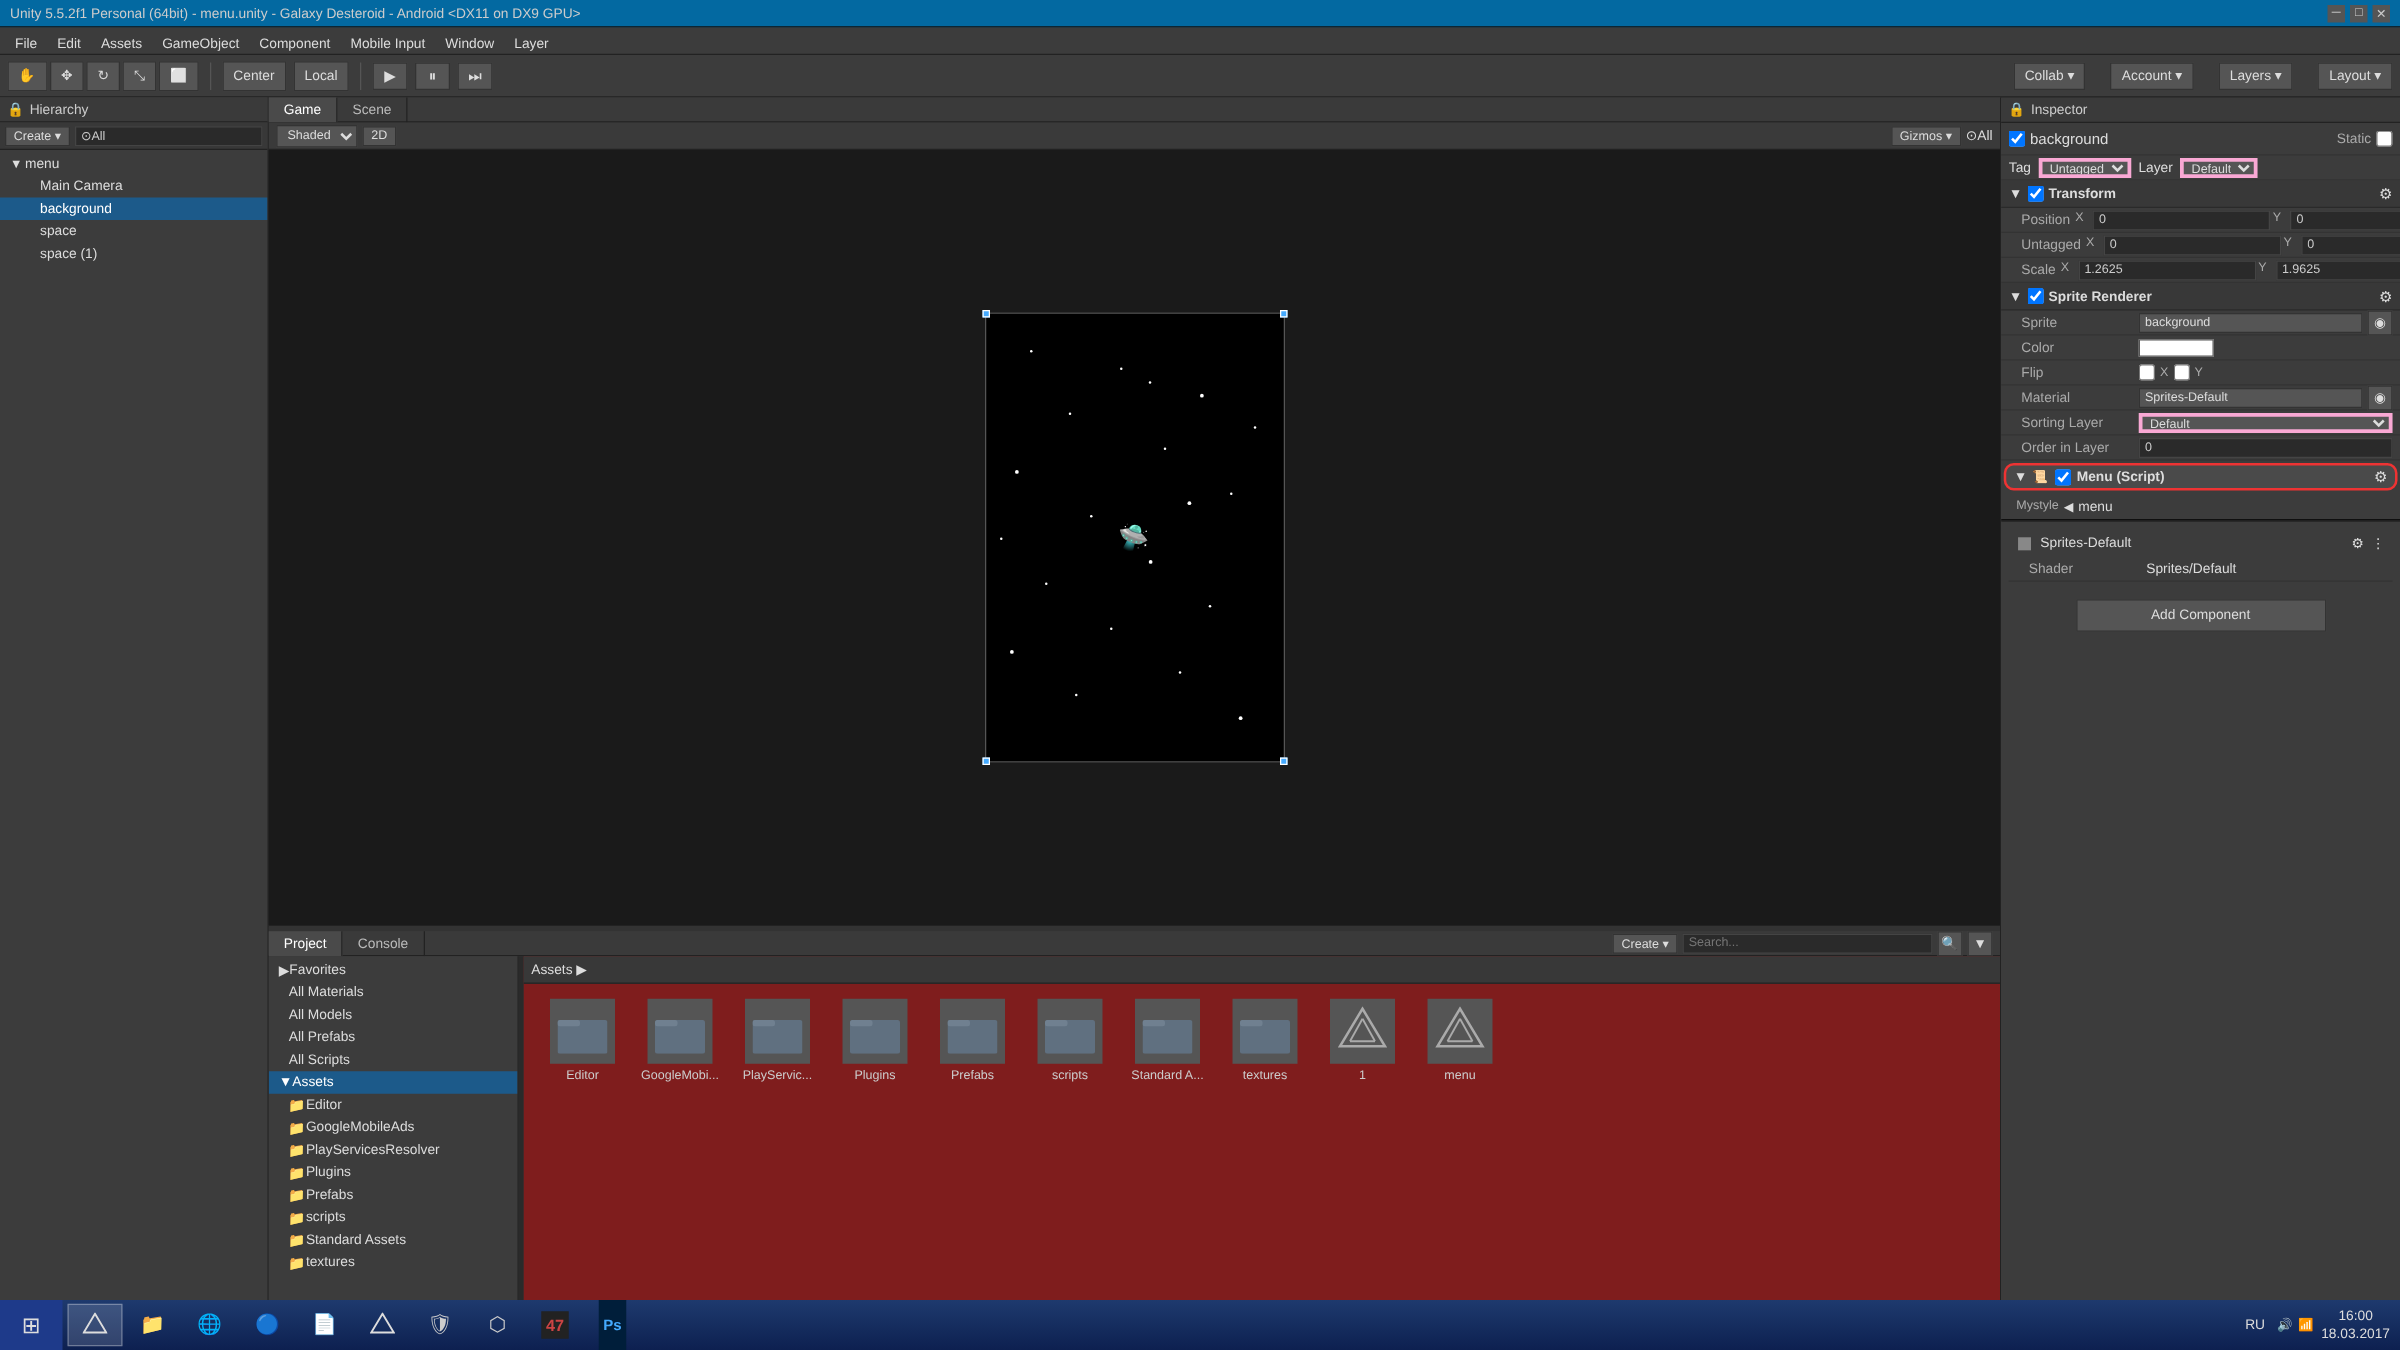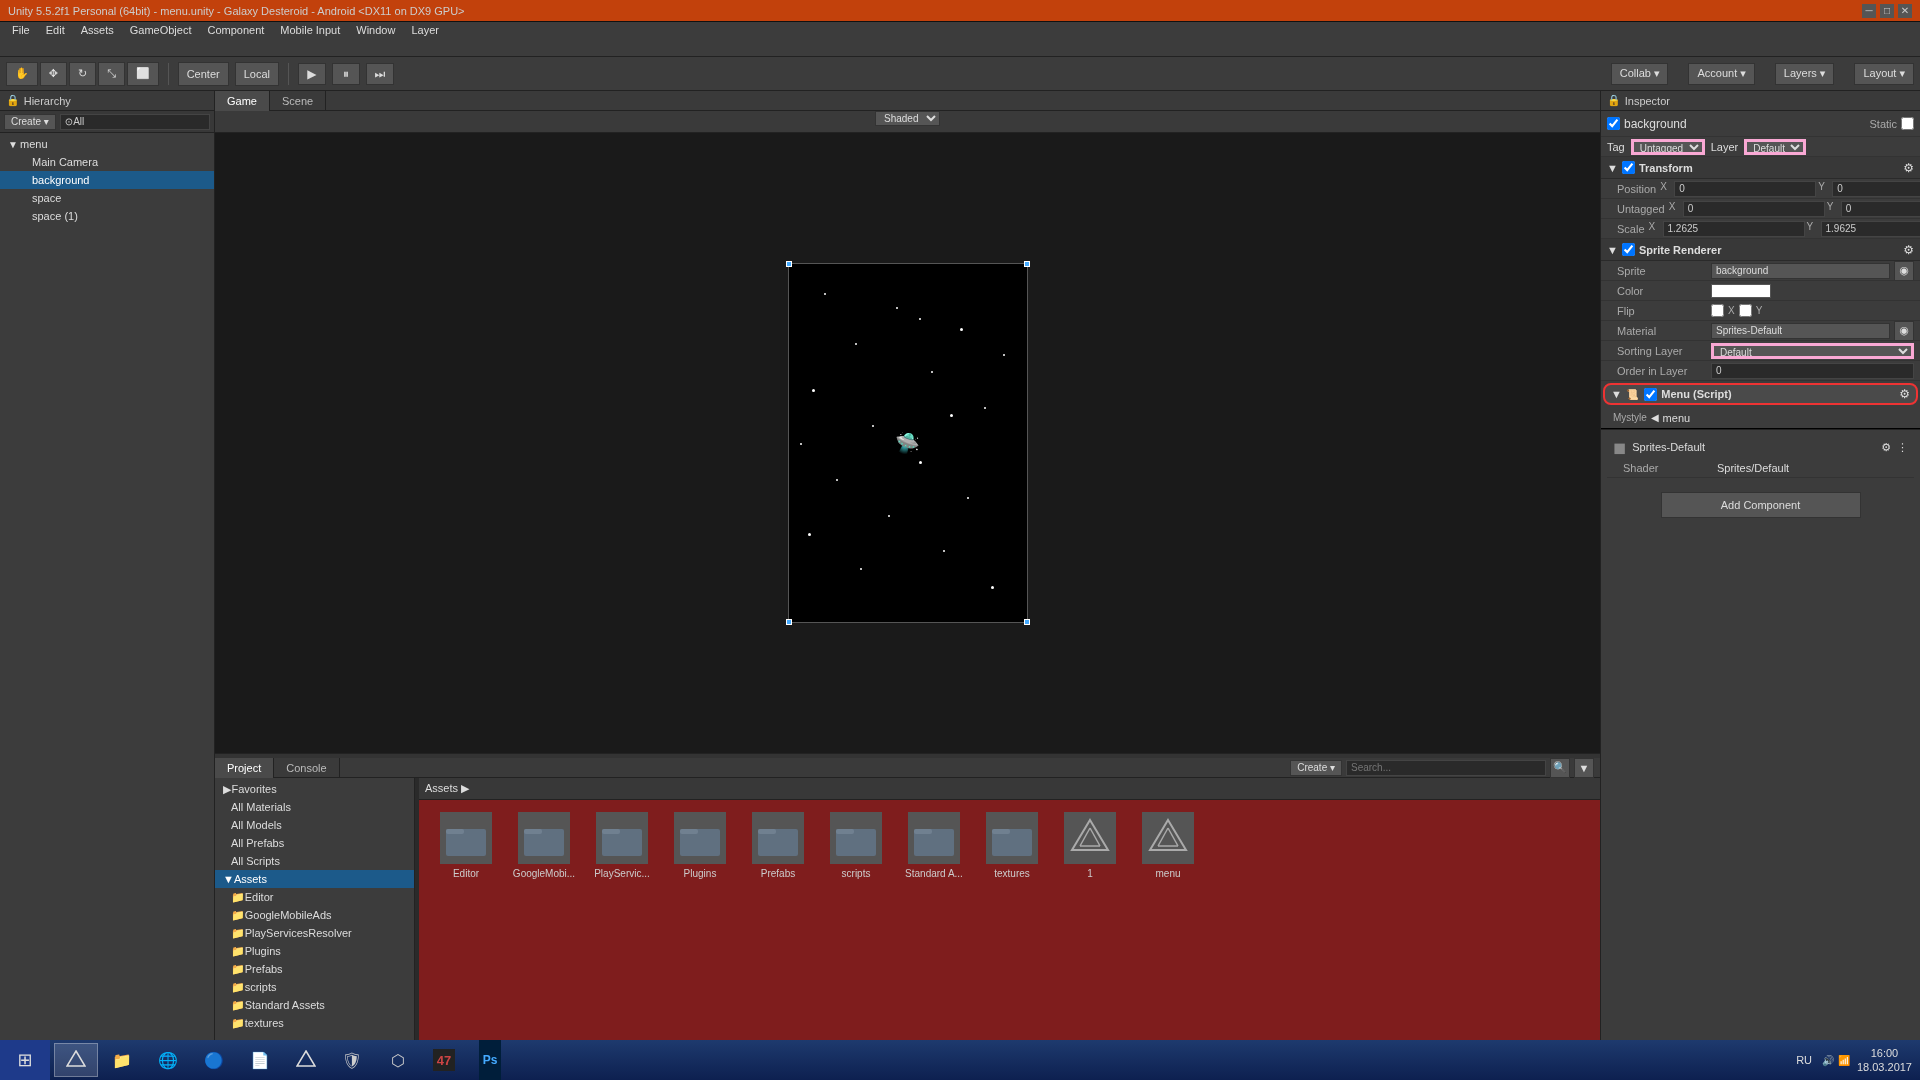--- a/index.html
+++ b/index.html
@@ -1,38 +1,38 @@
 <!DOCTYPE html>
 <html><head>
   <meta charset="utf-8">
   <style>
     * { margin: 0; padding: 0; box-sizing: border-box; }
     body { width: 1920px; height: 1080px; background: #3c3c3c; font-family: 'Segoe UI', Arial, sans-serif; font-size: 11px; color: #ddd; overflow: hidden; }
 
     
     #title-bar {
       height: 22px;
-      background: #c2410c;
+      background: #0369a1;
       display: flex;
       align-items: center;
       padding: 0 8px;
       color: #ccc;
       font-size: 11px;
       border-bottom: 1px solid #111;
     }
     #title-bar span { flex: 1; }
     #title-bar-controls { display: flex; gap: 4px; }
     .title-btn { width: 14px; height: 14px; background: #555; border: none; cursor: pointer; color: #ccc; font-size: 10px; display: flex; align-items: center; justify-content: center; }
 
     
     #menu-bar {
-      height: 35px;
+      height: 22px;
       background: #3c3c3c;
       display: flex;
-      align-items: flex-start;
+      align-items: flex-end;
       padding: 0 4px;
       border-bottom: 1px solid #222;
     }
     .menu-item { padding: 2px 8px; cursor: pointer; color: #ddd; font-size: 11px; }
 
     
     #toolbar {
       height: 34px;
       background: #3c3c3c;
       display: flex;
@@ -144,23 +144,22 @@
     .tab.active { background: #4a4a4a; color: #fff; }
 
     
     #view-area { flex: 1; display: flex; flex-direction: column; background: #222; }
     #view-toolbar {
       height: 22px;
       background: #3a3a3a;
       display: flex;
       align-items: center;
       padding: 0 6px;
-      gap: 20px;
+      gap: 4px;
       border-bottom: 1px solid #222;
-      flex-direction: column;
     }
     .view-select {
       height: 18px;
       background: #555;
       border: 1px solid #333;
       color: #ddd;
       font-size: 10px;
       padding: 0 4px;
     }
     #canvas-area {

